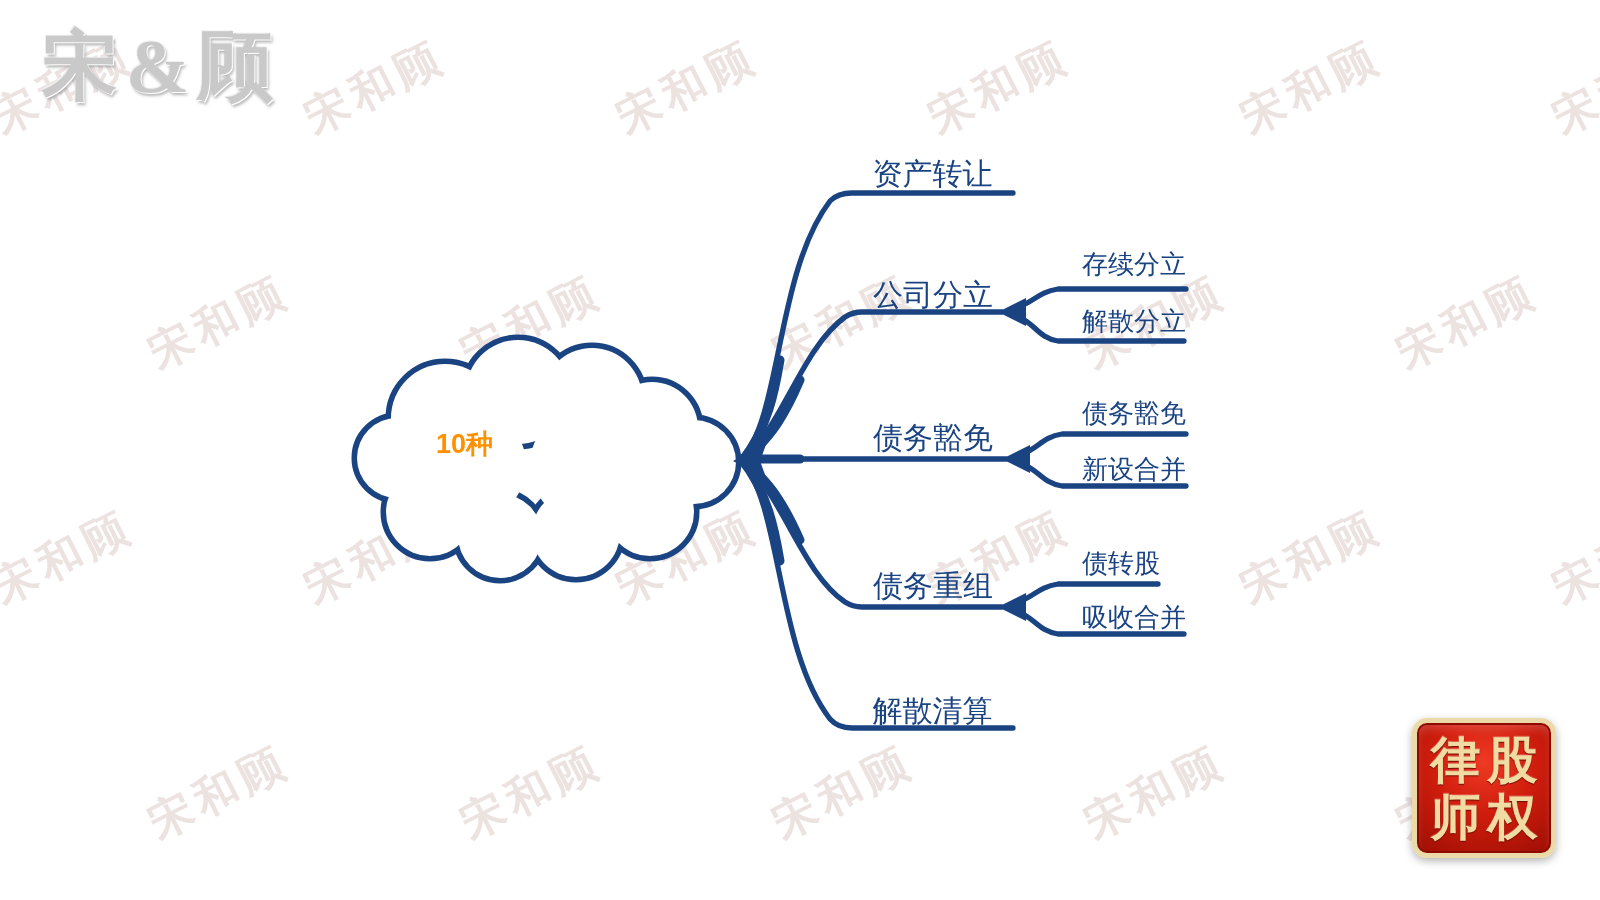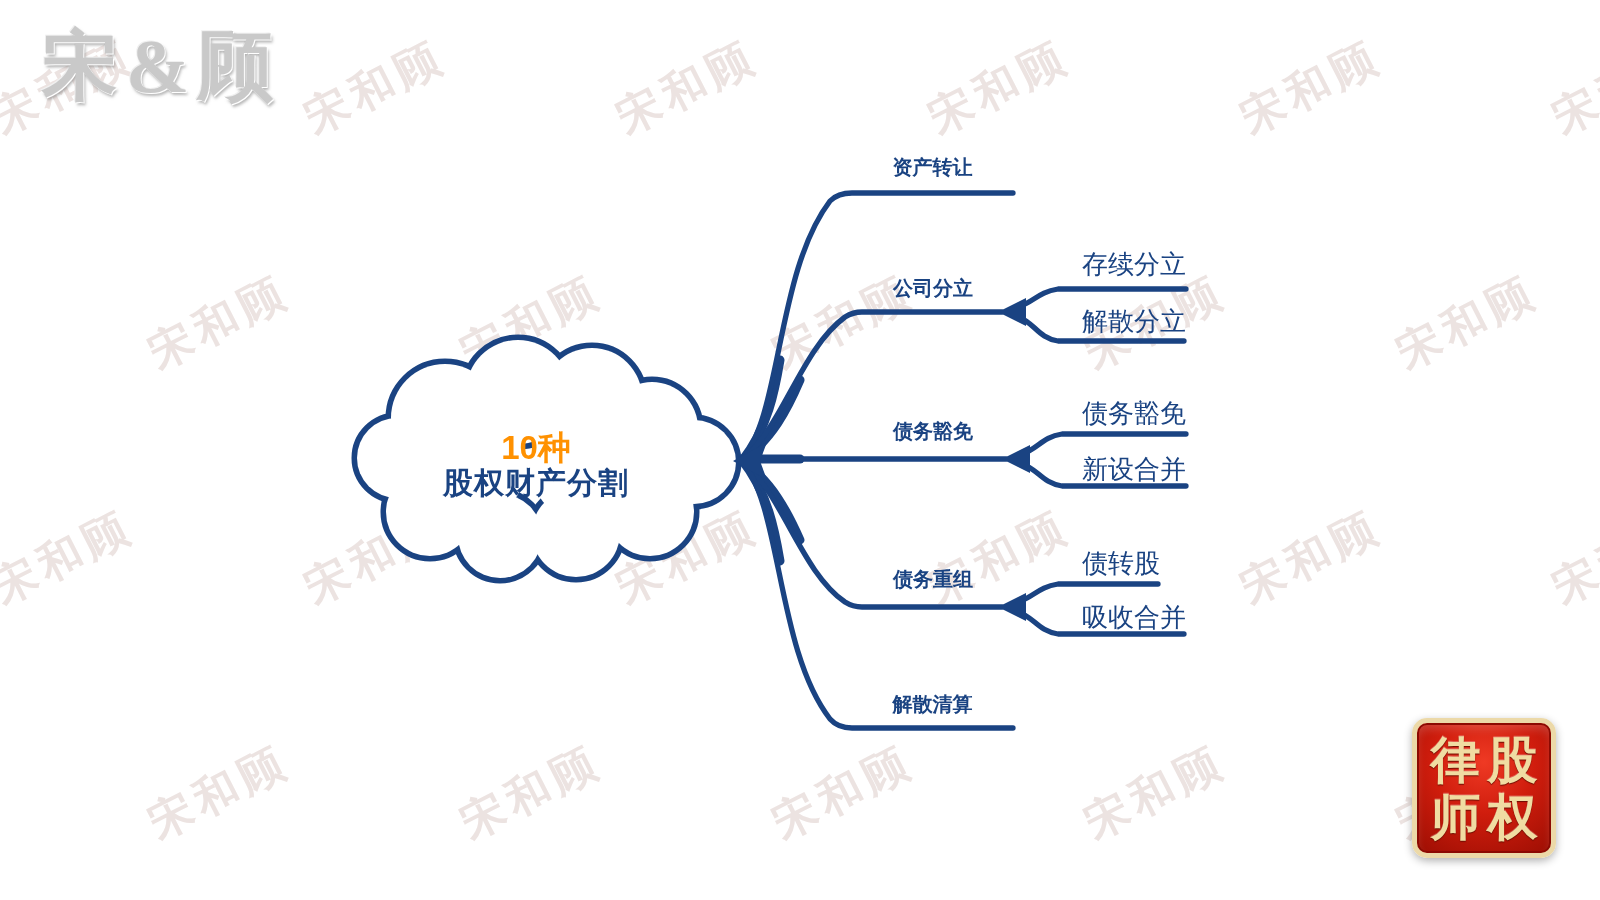--- a/index.html
+++ b/index.html
@@ -14,24 +14,24 @@
     color:#ece3e1;
     transform:rotate(-27deg);
     white-space:nowrap;
     letter-spacing:6px;
     font-family:"Liberation Serif",serif;
     user-select:none;
   }
   svg{position:absolute;left:0;top:0;}
   
   .lbl{position:absolute;color:#1a4382;white-space:nowrap;}
-  .lbl-main{font-size:20px;font-weight:700;text-align:center;}
+  .lbl-main{font-size:30px;font-weight:400;text-align:center;}
   .lbl-sub{font-size:26px;font-weight:500;text-align:left;margin-left:20px;}
-  .cloud-line1{position:absolute;left:436px;top:426px;width:200px;text-align:center;
-    font-size:33px;font-weight:700;color:#ff9100;}
+  .cloud-line1{position:absolute;left:436px;top:426px;width:200px;text-align:left;
+    font-size:27px;font-weight:700;color:#ff9100;}
   .cloud-line2{position:absolute;left:416px;top:463px;width:240px;text-align:center;
     font-size:30px;font-weight:700;color:#1a4382;letter-spacing:1px;}
   
   #logo{
     position:absolute;left:42px;top:16px;
     font-family:"Liberation Serif",serif;
     font-size:76px;font-weight:700;
     letter-spacing:8px;
     color:#c9c9c9;
     text-shadow:1px 1px 0 #ffffff,2px 3px 3px rgba(120,120,120,.55),-1px -1px 0 #f0f0f0;
@@ -140,21 +140,20 @@
 
     <g fill="#1a4382" stroke="none">
       <path d="M733,461 L767,442 L760,461 L767,480 Z"></path>
       <path d="M998,312 L1026,298 L1026,326 Z"></path>
       <path d="M1002,459 L1030,445 L1030,473 Z"></path>
       <path d="M998,607 L1026,593 L1026,621 Z"></path>
     </g>
   </svg>
 
   <div class="cloud-line1">10种</div>
-  <div class="cloud-line2">股权财产分割</div>
 
   <div class="lbl lbl-main" style="left:850px;top:154px;width:165px;">资产转让</div>
   <div class="lbl lbl-main" style="left:858px;top:275px;width:150px;">公司分立</div>
   <div class="lbl lbl-main" style="left:858px;top:418px;width:150px;">债务豁免</div>
   <div class="lbl lbl-main" style="left:858px;top:566px;width:150px;">债务重组</div>
   <div class="lbl lbl-main" style="left:850px;top:691px;width:165px;">解散清算</div>
 
   <div class="lbl lbl-sub" style="left:1062px;top:247px;">存续分立</div>
   <div class="lbl lbl-sub" style="left:1062px;top:304px;">解散分立</div>
   <div class="lbl lbl-sub" style="left:1062px;top:396px;">债务豁免</div>

